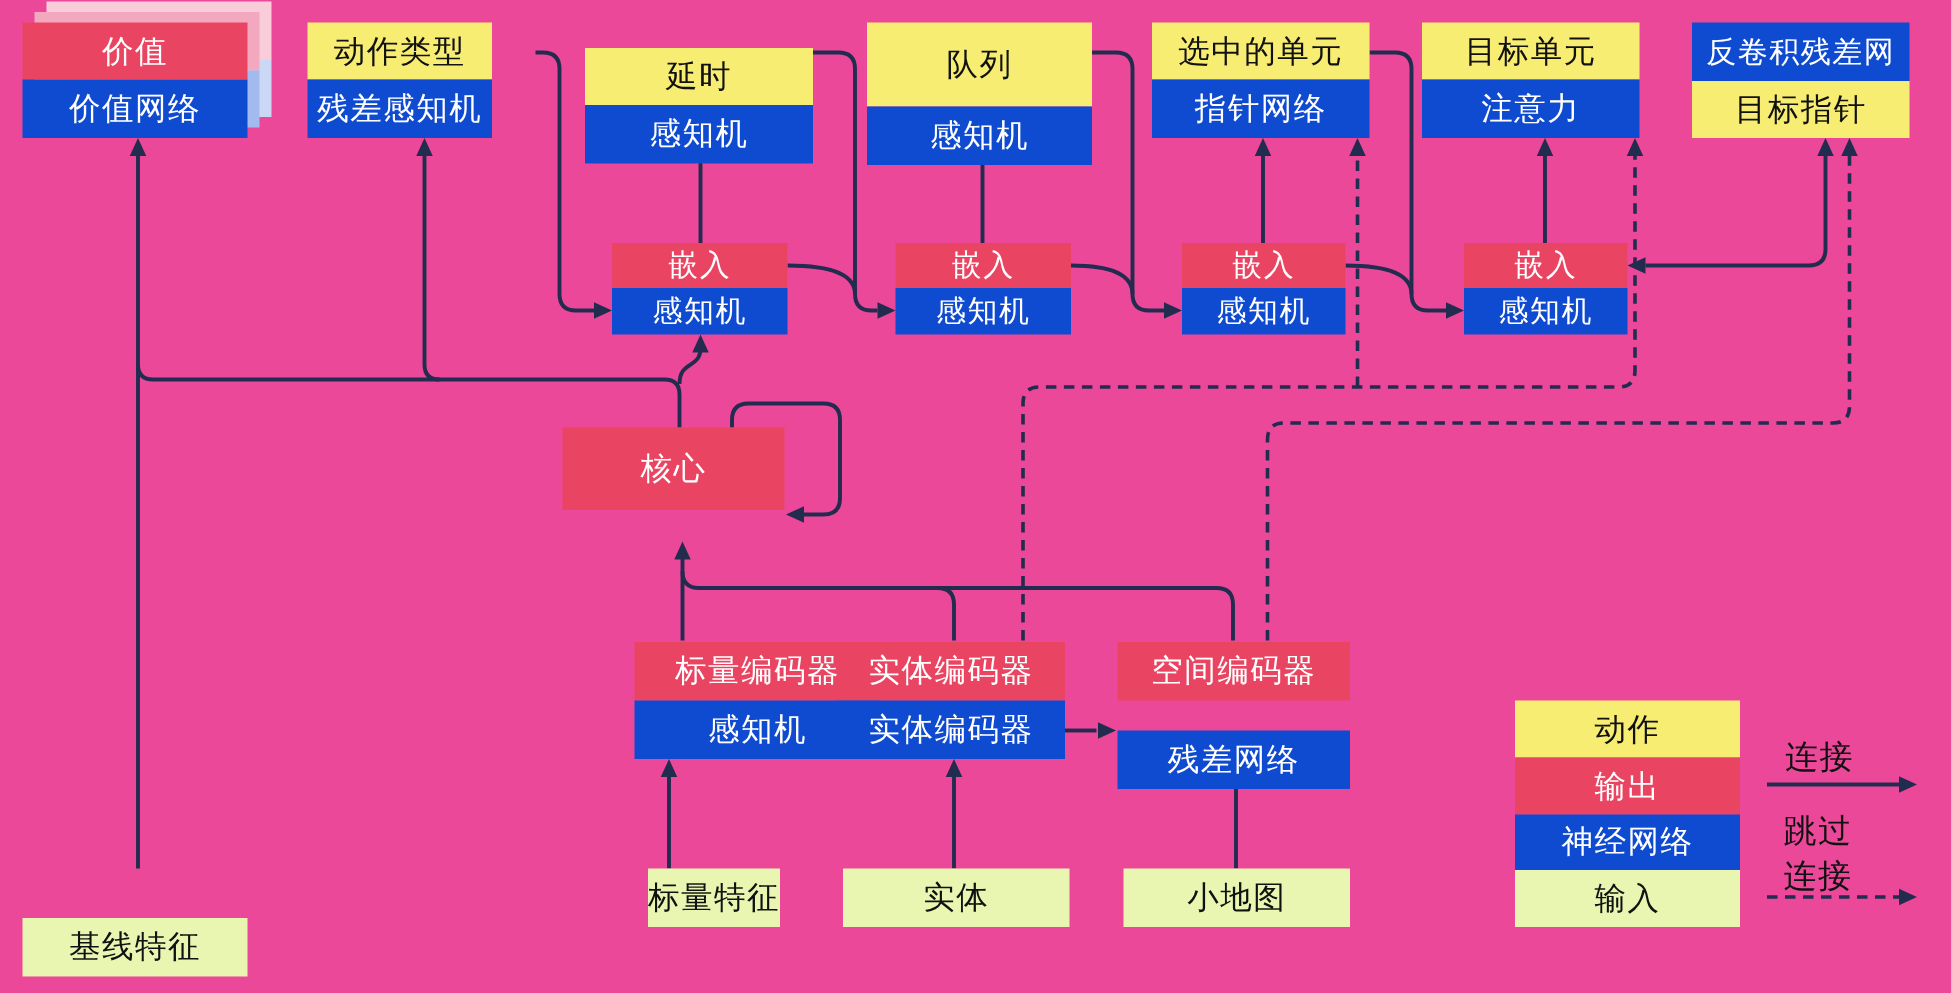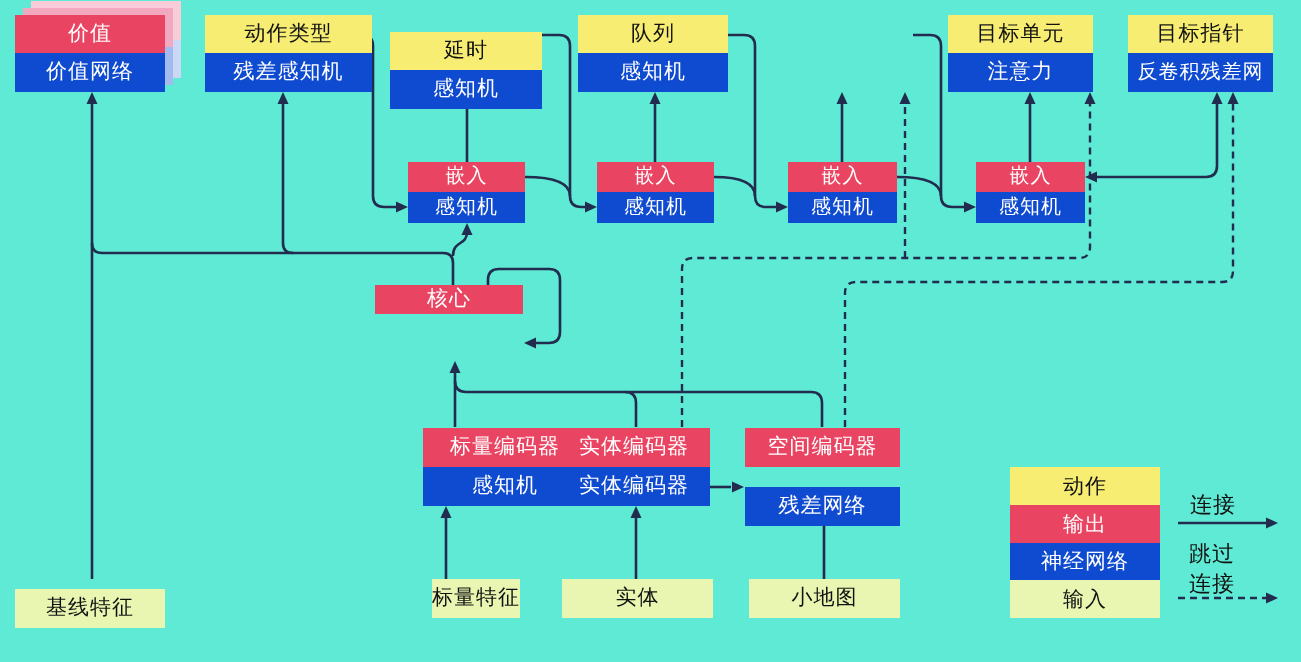--- a/index.html
+++ b/index.html
@@ -1,18 +1,18 @@
 <!DOCTYPE html>
 <html><head>
 <meta charset="utf-8">
 <style>
   html,body{margin:0;padding:0;background:#ffffff;}
   .stage{
-    position:relative;width:1301px;height:662px;background:#5eead4;
-    font-family:Liberation Mono, monospace;overflow:hidden;
+    position:relative;width:1301px;height:662px;background:#ec4899;
+    font-family:Liberation Sans, sans-serif;overflow:hidden;
   }
   .stage svg.wires{position:absolute;left:0;top:0;z-index:1;}
   .node{position:absolute;z-index:3;display:flex;flex-direction:column;}
   .node .half{
     display:flex;align-items:center;justify-content:center;
     font-size:21px;line-height:1;letter-spacing:1px;white-space:nowrap;
   }
   .node .half.small{font-size:20px;}
   .half.yellow{background:#F7ED72;color:#111111;}
   .half.pink{background:#E94562;color:#ffffff;}
@@ -117,60 +117,64 @@
   </div>
   <div class="ghost ghost1" style="left:23px;top:8px;width:150px;height:77px;">
     <div class="half gp"></div>
       <div class="half gb"></div>
   </div>
 
   <div class="node" style="left:15px;top:15px;width:150px;">
     <div class="half pink" style="height:38px;">价值</div>
     <div class="half blue" style="height:39px;">价值网络</div>
   </div>
-  <div class="node" style="left:205px;top:15px;width:167px;">
+  <div class="node" style="left:205px;top:15px;width:123px;">
     <div class="half yellow" style="height:38px;">动作类型</div>
     <div class="half blue" style="height:39px;">残差感知机</div>
   </div>
   <div class="node" style="left:390px;top:32px;width:152px;">
     <div class="half yellow" style="height:38px;">延时</div>
     <div class="half blue" style="height:39px;">感知机</div>
   </div>
   <div class="node" style="left:578px;top:15px;width:150px;">
-    <div class="half yellow" style="height:38px;">队列</div>
+    <div class="half yellow" style="height:56px;">队列</div>
     <div class="half blue" style="height:39px;">感知机</div>
+  </div>
+  <div class="node" style="left:768px;top:15px;width:145px;">
+    <div class="half yellow" style="height:38px;">选中的单元</div>
+    <div class="half blue" style="height:39px;">指针网络</div>
   </div>
   <div class="node" style="left:948px;top:15px;width:145px;">
     <div class="half yellow" style="height:38px;">目标单元</div>
     <div class="half blue" style="height:39px;">注意力</div>
   </div>
   <div class="node" style="left:1128px;top:15px;width:145px;">
+    <div class="half blue small" style="height:39px;">反卷积残差网</div>
     <div class="half yellow" style="height:38px;">目标指针</div>
-    <div class="half blue small" style="height:39px;">反卷积残差网</div>
   </div>
 
   <div class="node" style="left:408px;top:162px;width:117px;">
     <div class="half pink small" style="height:30px;">嵌入</div>
     <div class="half blue small" style="height:31px;">感知机</div>
   </div>
   <div class="node" style="left:597px;top:162px;width:117px;">
     <div class="half pink small" style="height:30px;">嵌入</div>
     <div class="half blue small" style="height:31px;">感知机</div>
   </div>
   <div class="node" style="left:788px;top:162px;width:109px;">
     <div class="half pink small" style="height:30px;">嵌入</div>
     <div class="half blue small" style="height:31px;">感知机</div>
   </div>
   <div class="node" style="left:976px;top:162px;width:109px;">
     <div class="half pink small" style="height:30px;">嵌入</div>
     <div class="half blue small" style="height:31px;">感知机</div>
   </div>
 
   <div class="node" style="left:375px;top:285px;width:148px;">
-    <div class="half pink" style="height:29px;">核心</div>
+    <div class="half pink" style="height:55px;">核心</div>
   </div>
 
   <div class="node" style="left:375px;top:428px;width:164px;padding-left:48px;">
     <div class="half pink" style="height:39px;">标量编码器</div>
     <div class="half blue" style="height:39px;">感知机</div>
   </div>
   <div class="node" style="left:558px;top:428px;width:152px;">
     <div class="half pink" style="height:39px;">实体编码器</div>
     <div class="half blue" style="height:39px;">实体编码器</div>
   </div>
@@ -179,21 +183,21 @@
     <div class="half blue" style="height:39px;margin-top:20px;">残差网络</div>
   </div>
 
   <svg class="wires" width="1301" height="662" viewBox="0 0 1301 662" style="z-index:4;pointer-events:none;">
     <g stroke="#222C4E" stroke-width="2.6" fill="none">
       <path d="M 710 487 L 731 487"></path>
     </g>
     <polygon fill="#222C4E" points="744,487 732,481.5 732,492.5"></polygon>
   </svg>
 
-  <div class="node" style="left:15px;top:589px;width:150px;">
+  <div class="node" style="left:15px;top:612px;width:150px;">
     <div class="half green" style="height:39px;">基线特征</div>
   </div>
   <div class="node" style="left:370px;top:579px;width:150px;align-items:flex-end;">
     <div class="half green" style="height:39px;">标量特征</div>
   </div>
   <div class="node" style="left:562px;top:579px;width:151px;">
     <div class="half green" style="height:39px;">实体</div>
   </div>
   <div class="node" style="left:749px;top:579px;width:151px;border-radius:19px;">
     <div class="half green" style="height:39px;">小地图</div>

